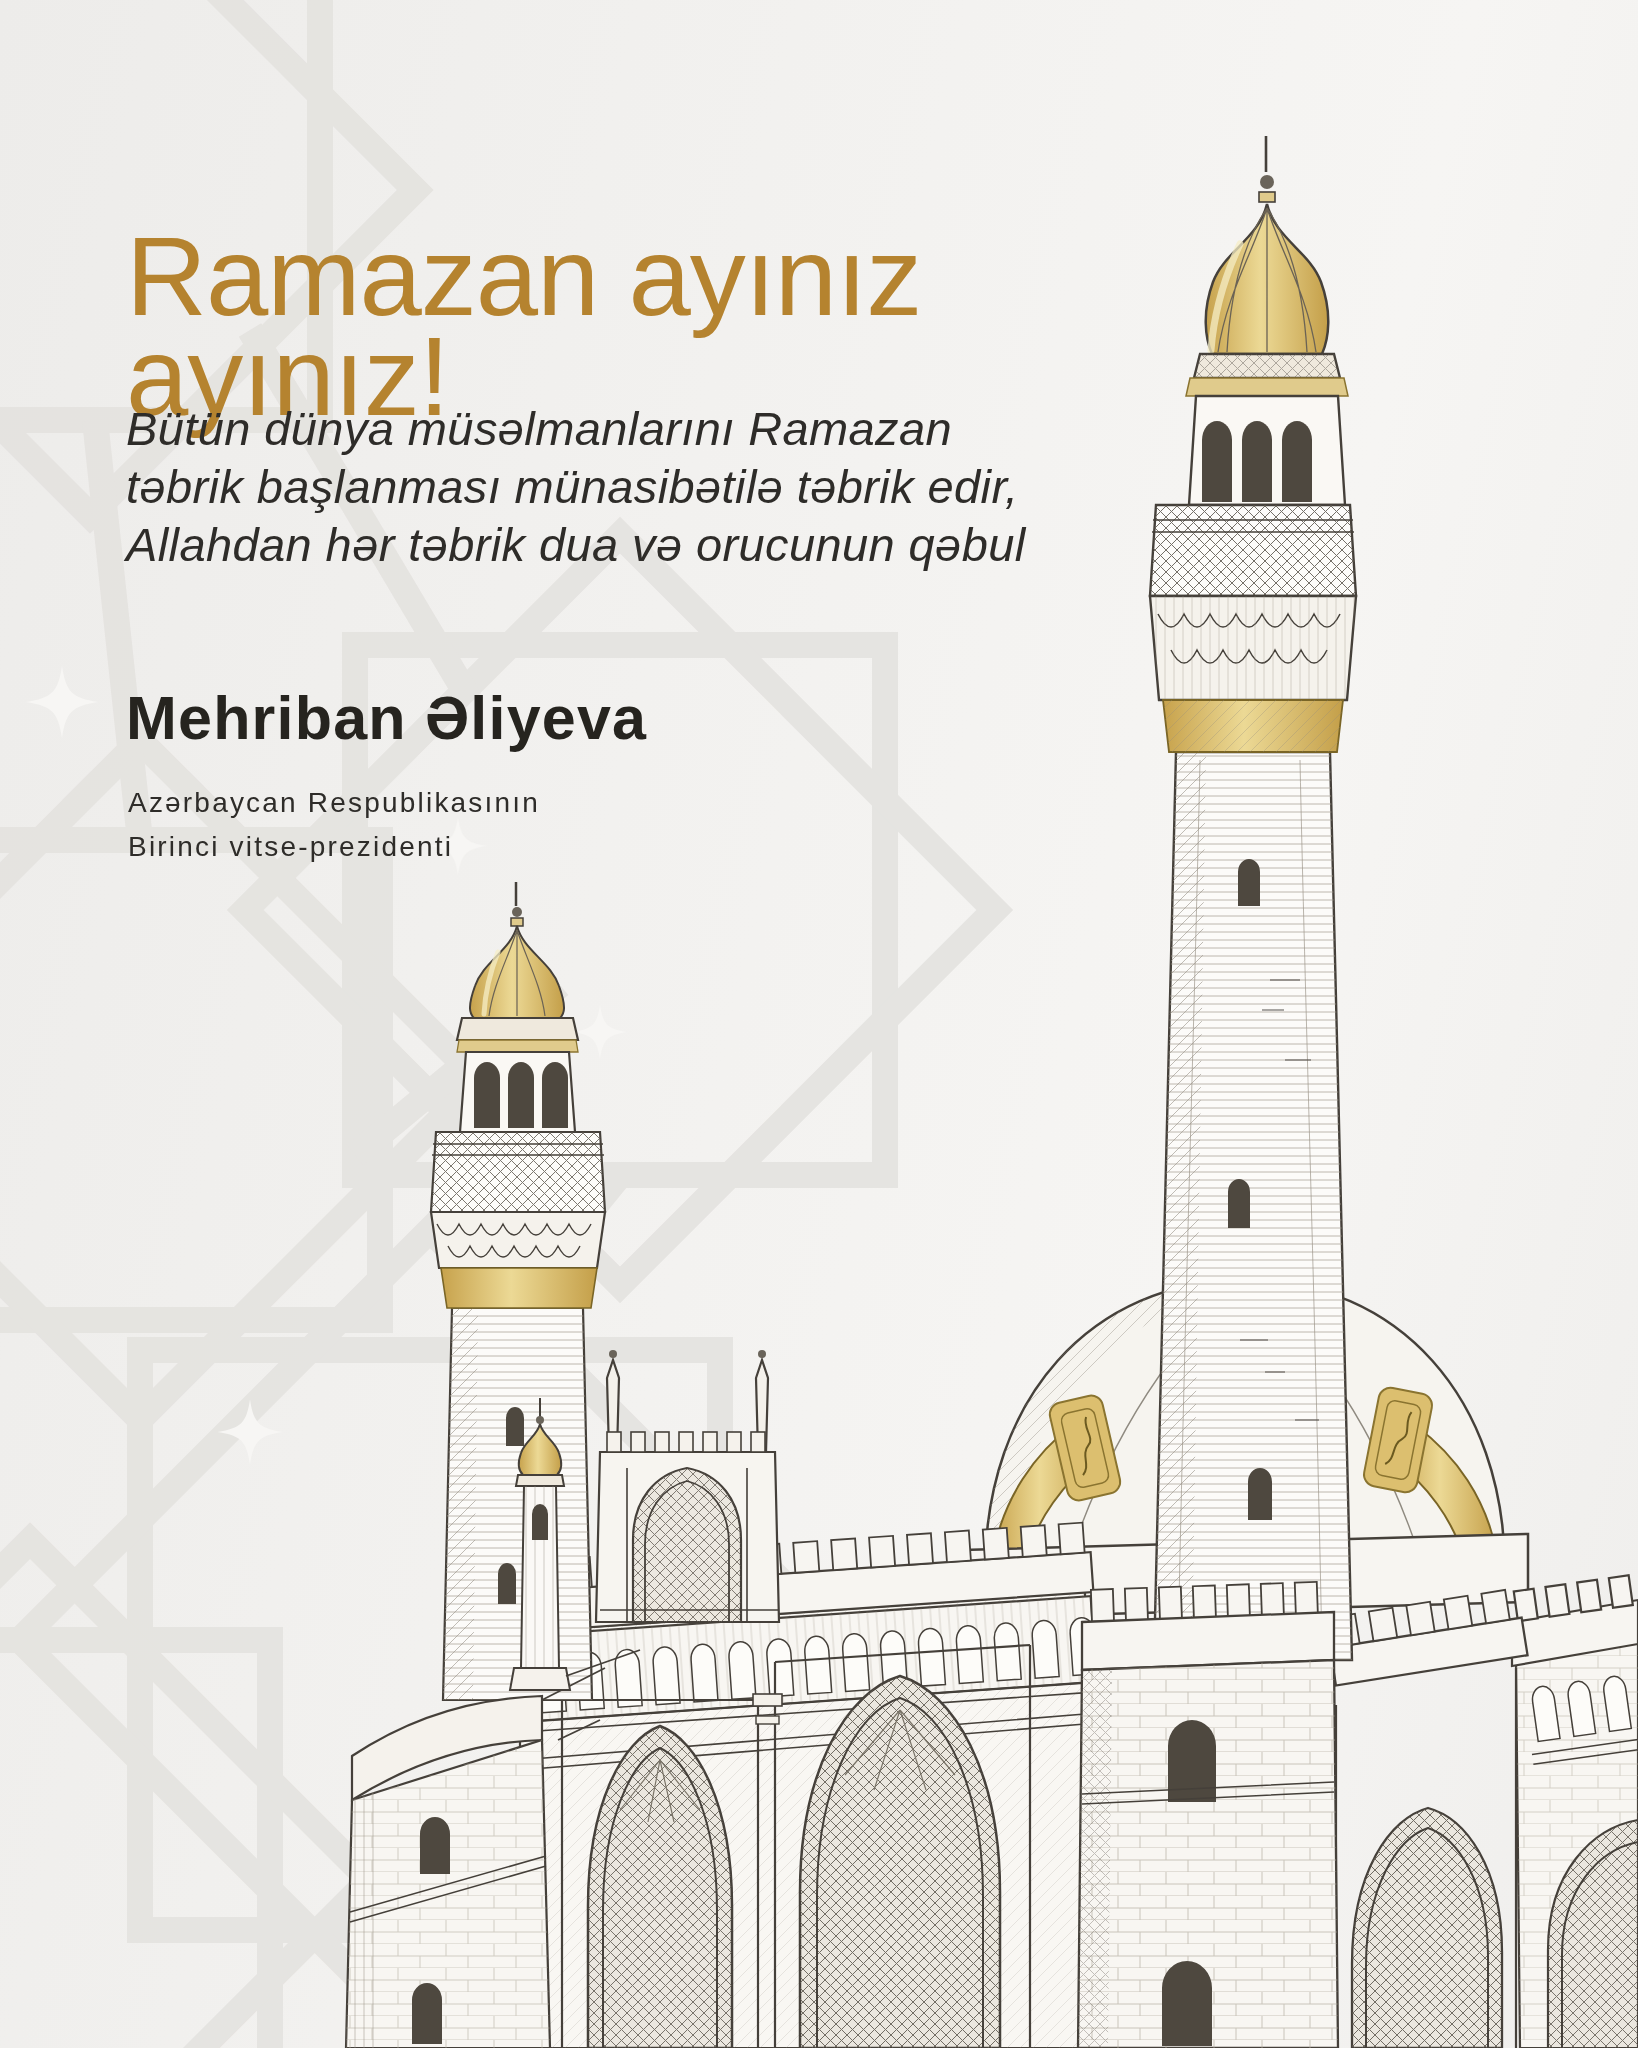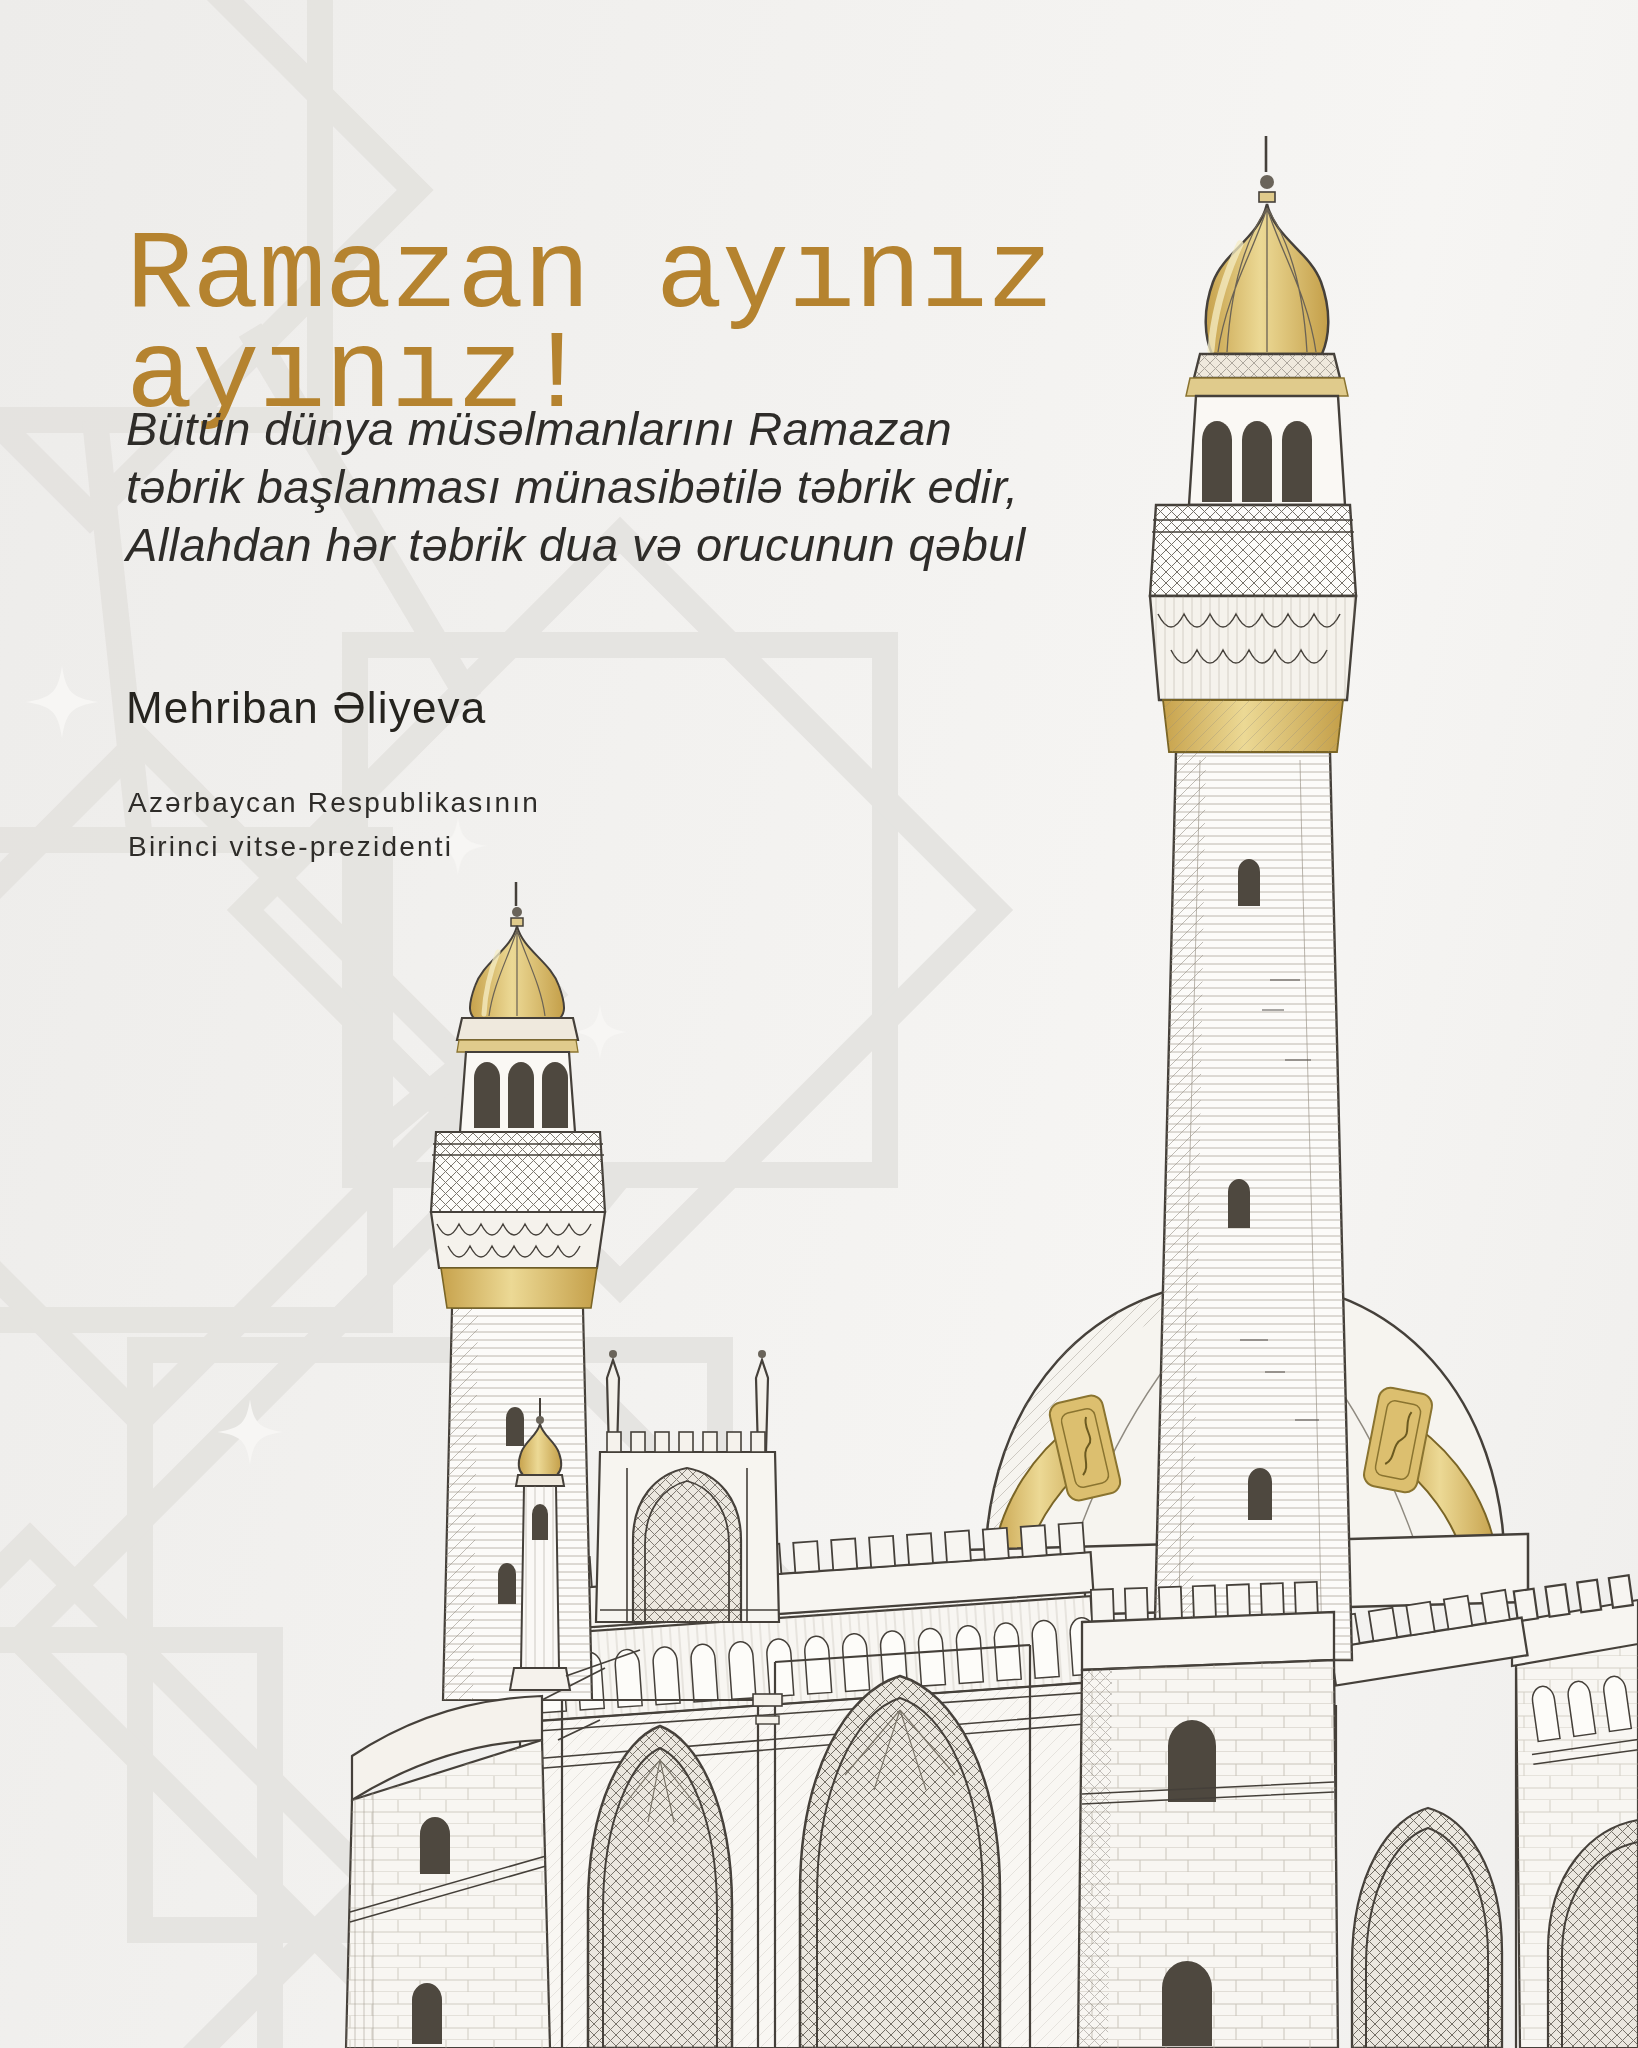--- a/index.html
+++ b/index.html
@@ -4,33 +4,33 @@
 <style>
   html,body{margin:0;padding:0;background:#ddd;}
   .page{
     position:relative;width:1638px;height:2048px;overflow:hidden;
     background:linear-gradient(103deg,#edecea 0%,#f2f1ef 38%,#f6f5f3 70%,#efeeec 100%);
     font-family:"Liberation Sans",sans-serif;
   }
   .layer{position:absolute;left:0;top:0;width:1638px;height:2048px;}
   .title{
     position:absolute;left:126px;top:152px;
-    font-family:Liberation Mono, monospace;
+    font-family:Liberation Sans, sans-serif;
     font-size:112px;line-height:100px;letter-spacing:-1px;
     color:#b5832f;font-weight:400;
   }
   .title span{display:block;}
   .message{
     position:absolute;left:126px;top:400px;width:1060px;
     font-size:47px;line-height:58px;font-weight:300;
     color:#2e2c29;letter-spacing:.4px;font-style:italic;
   }
   .sig-name{
     position:absolute;left:126px;top:683px;
-    font-size:44px;font-weight:400;letter-spacing:1.2px;color:#26241f;
+    font-size:61px;font-weight:700;letter-spacing:1.2px;color:#26241f;
   }
   .sig-role{
     position:absolute;left:128px;top:781px;
     font-size:28px;line-height:44px;font-weight:400;
     letter-spacing:2.2px;color:#2e2c29;
   }
 </style>
 </head>
 <body>
 

